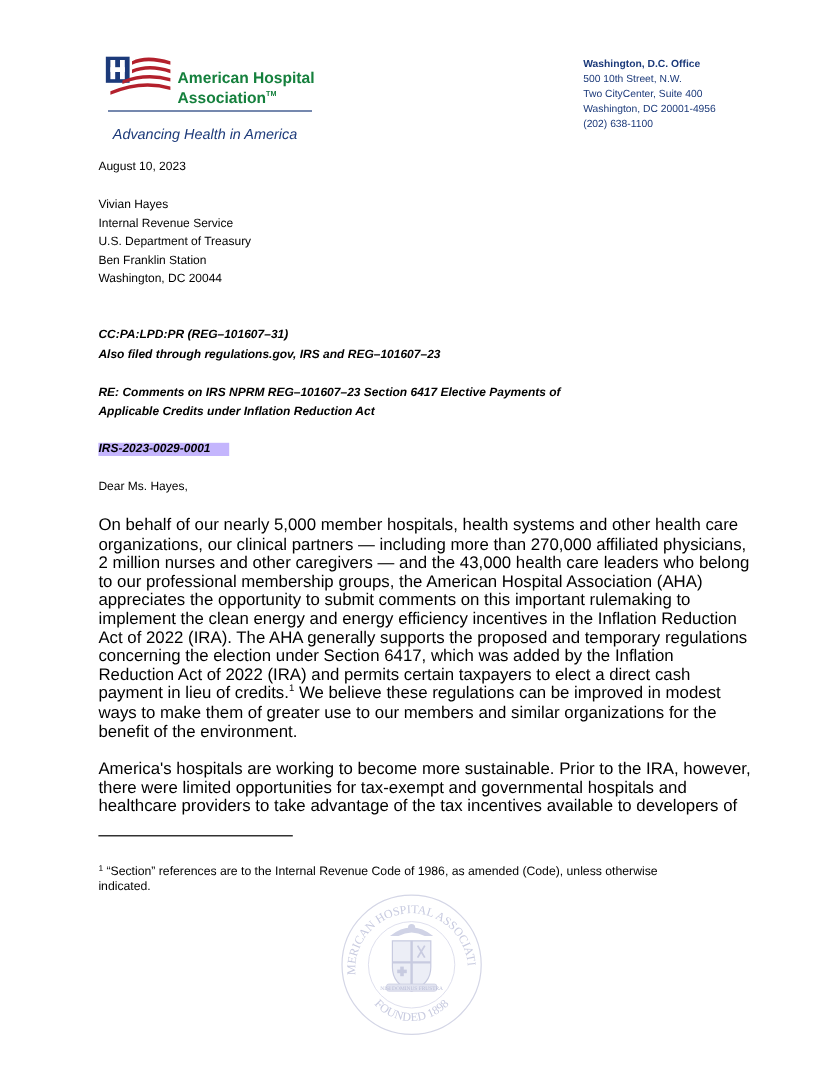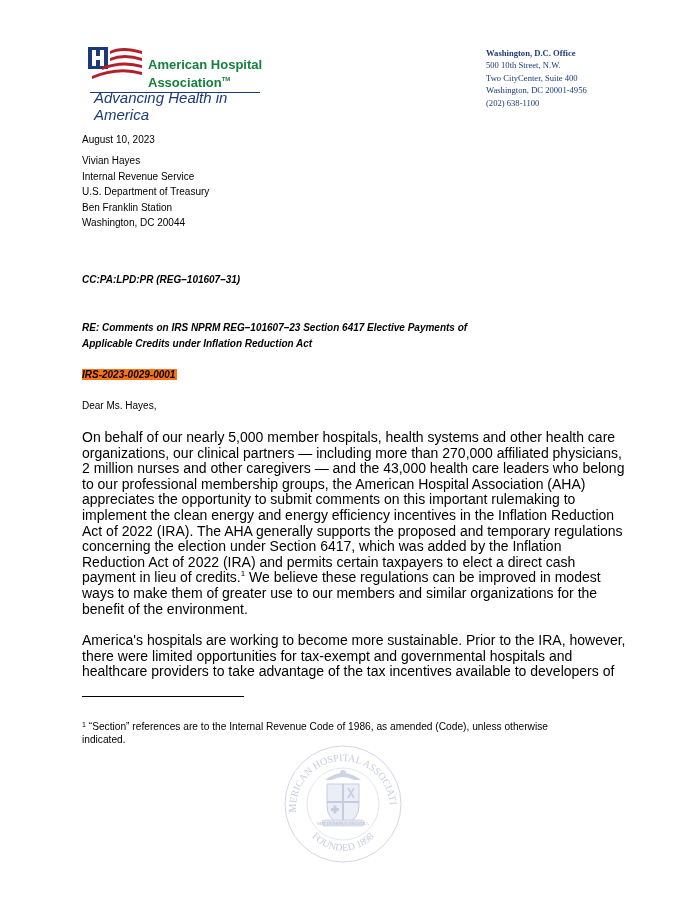--- a/index.html
+++ b/index.html
@@ -3,26 +3,26 @@
   <meta charset="utf-8">
   <style>
     html, body { margin:0; padding:0; background:#ffffff; }
     body { width:692px; height:900px; position:relative; overflow:hidden; font-family:"Liberation Sans", sans-serif; color:#000; }
     .abs { position:absolute; }
     .logo { left:88px; top:45px; width:180px; height:70px; }
     .logo-mark { position:absolute; left:0; top:2px; width:56px; height:40px; }
     .logo-name { position:absolute; left:60px; top:13px; font-weight:bold; font-size:13px; line-height:14px; color:#15803d; }
     .logo-name sup { font-size:6px; vertical-align:6px; }
     .logo-rule { position:absolute; left:2px; top:47px; width:170px; height:1px; background:#1c3a7a; }
-    .logo-tag { position:absolute; left:6px; top:44px; font-style:italic; font-size:15px; color:#1c3a7a; }
-    .office { left:486px; top:47px; font-size:8.6px; line-height:12.4px; color:#1c3a7a;font-family:Liberation Serif, serif; }
+    .logo-tag { position:absolute; left:6px; top:60px; font-style:italic; font-size:12px; color:#1c3a7a; }
+    .office { left:486px; top:47px; font-size:8.6px; line-height:12.4px; color:#1c3a7a; }
     .office .head { font-weight:bold; }
     .txt { left:82px; font-size:10px; line-height:15.6px; }
     .bi { font-weight:bold; font-style:italic; }
-    .hl { background:#f97316; padding:0 2px 0 0; }
+    .hl { background:#c4b5fd; padding:0 16px 0 0; }
     .para { left:82px; width:560px; font-size:14px; line-height:15.6px; white-space:pre-line; }
     .para sup { font-size:8px; vertical-align:6px; line-height:0; }
     .fn-rule { left:82px; top:696px; width:162px; height:1px; background:#000; }
     .footnote { left:82px; top:720px; width:560px; font-size:10.2px; line-height:13px; white-space:pre-line; }
     .footnote sup { font-size:7px; vertical-align:3px; line-height:0; }
     .seal { left:278px; top:740px; width:130px; height:125px; }
   </style>
 </head>
 <body>
 
@@ -48,30 +48,31 @@
 <div class="abs office">
   <div class="head">Washington, D.C. Office</div>
   <div>500 10th Street, N.W.</div>
   <div>Two CityCenter, Suite 400</div>
   <div>Washington, DC 20001-4956</div>
   <div>(202) 638-1100</div>
 </div>
 
 <div class="abs txt" style="top:132px">August 10, 2023</div>
 
-<div class="abs txt" style="top:153px">
+<div class="abs txt" style="top:163px">
   <div>Vivian Hayes</div>
   <div>Internal Revenue Service</div>
   <div>U.S. Department of Treasury</div>
   <div>Ben Franklin Station</div>
   <div>Washington, DC 20044</div>
 </div>
 
 <div class="abs txt bi" style="top:272px">
   <div>CC:PA:LPD:PR (REG–101607–31)</div>
+  <div>Also filed through regulations.gov, IRS and REG–101607–23</div>
 </div>
 
 <div class="abs txt bi" style="top:320px">
   <div>RE: Comments on IRS NPRM REG–101607–23 Section 6417 Elective Payments of</div>
   <div>Applicable Credits under Inflation Reduction Act</div>
 </div>
 
 <div class="abs txt bi" style="top:367px">
   <span class="hl">IRS-2023-0029-0001</span>
 </div>

